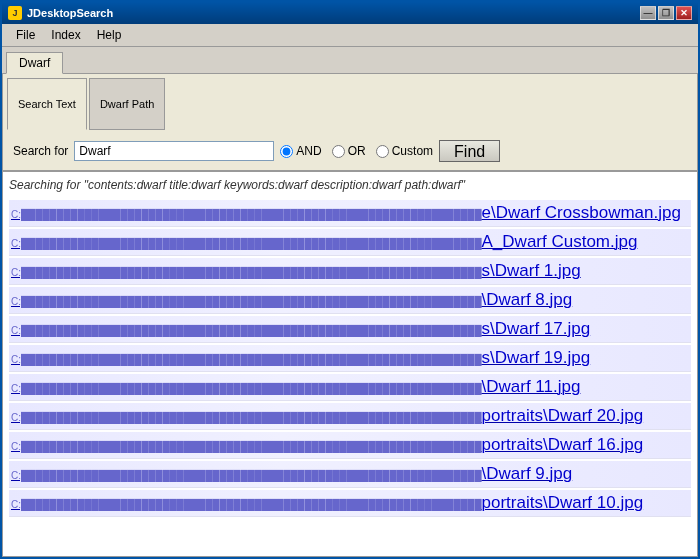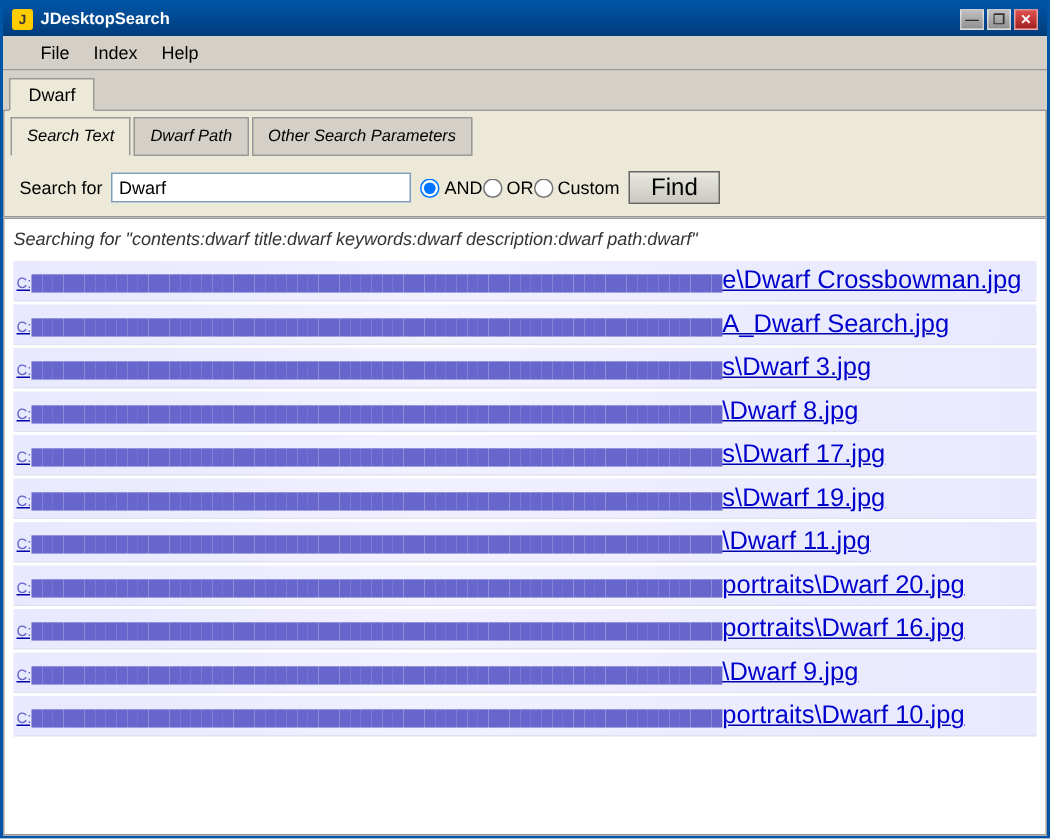--- a/index.html
+++ b/index.html
@@ -78,21 +78,21 @@
 
     .title-btn.close {
       background: linear-gradient(to bottom, #e05050, #a02020);
       color: white;
     }
 
     
     .menu-bar {
       background: #d4d0c8;
       border-bottom: 1px solid #999;
-      padding: 2px 19px;
+      padding: 2px 8px;
       display: flex;
       gap: 4px;
       flex-shrink: 0;
     }
 
     .menu-item {
       padding: 2px 6px;
       cursor: pointer;
       font-size: 12px;
     }
@@ -130,26 +130,25 @@
       flex-shrink: 0;
     }
 
     .search-tabs {
       display: flex;
       gap: 2px;
       margin-bottom: 6px;
     }
 
     .search-tab {
-      padding: 6px 10px;
+      padding: 19px 10px;
       border: 1px solid #999;
       background: #d4d0c8;
       cursor: pointer;
       font-size: 11px;
-      font-style: italic;
     }
 
     .search-tab.active {
       background: #ece9d8;
       border-bottom: 1px solid #ece9d8;
     }
 
     .search-row {
       display: flex;
       align-items: center;
@@ -167,20 +166,21 @@
       height: 20px;
       border: 1px solid #7f9db9;
       padding: 2px 4px;
       font-size: 12px;
       background: white;
     }
 
     .radio-group {
       display: flex;
       align-items: center;
+      gap: 10px;
       justify-content: center;
     }
 
     .radio-option {
       display: flex;
       align-items: center;
       gap: 3px;
       cursor: pointer;
     }
 
@@ -288,21 +288,20 @@
   </div>
 
   <div class="tab-bar">
     <div class="tab active">Dwarf</div>
   </div>
 
   <div class="search-area">
     <div class="search-tabs">
       <div class="search-tab active">Search Text</div>
       <div class="search-tab">Dwarf Path</div>
-      <div class="search-tab">Other Search Parameters</div>
     </div>
     <div class="search-row">
       <span class="search-label">Search for</span>
       <input class="search-input" type="text" value="Dwarf" style="">
       <div class="radio-group">
         <label class="radio-option">
           <input type="radio" name="search-type" checked="" style="">
           <span>AND</span>
         </label>
         <label class="radio-option">
@@ -319,24 +318,24 @@
   </div>
 
   <div class="results-container">
     <div class="results-scroll">
       <div class="search-query">Searching for "contents:dwarf title:dwarf keywords:dwarf description:dwarf path:dwarf"</div>
 
       <a class="result-item">
         <span class="result-path-start">C:█████████████████████████████████████████████████████████████████</span><span class="result-path-end">e\Dwarf Crossbowman.jpg</span>
       </a>
       <a class="result-item">
-        <span class="result-path-start">C:█████████████████████████████████████████████████████████████████</span><span class="result-path-end">A_Dwarf Search.jpg</span>
-      </a>
-      <a class="result-item">
-        <span class="result-path-start">C:█████████████████████████████████████████████████████████████████</span><span class="result-path-end">s\Dwarf 3.jpg</span>
+        <span class="result-path-start">C:█████████████████████████████████████████████████████████████████</span><span class="result-path-end">A_Dwarf Custom.jpg</span>
+      </a>
+      <a class="result-item">
+        <span class="result-path-start">C:█████████████████████████████████████████████████████████████████</span><span class="result-path-end">s\Dwarf 1.jpg</span>
       </a>
       <a class="result-item">
         <span class="result-path-start">C:█████████████████████████████████████████████████████████████████</span><span class="result-path-end">\Dwarf 8.jpg</span>
       </a>
       <a class="result-item">
         <span class="result-path-start">C:█████████████████████████████████████████████████████████████████</span><span class="result-path-end">s\Dwarf 17.jpg</span>
       </a>
       <a class="result-item">
         <span class="result-path-start">C:█████████████████████████████████████████████████████████████████</span><span class="result-path-end">s\Dwarf 19.jpg</span>
       </a>

